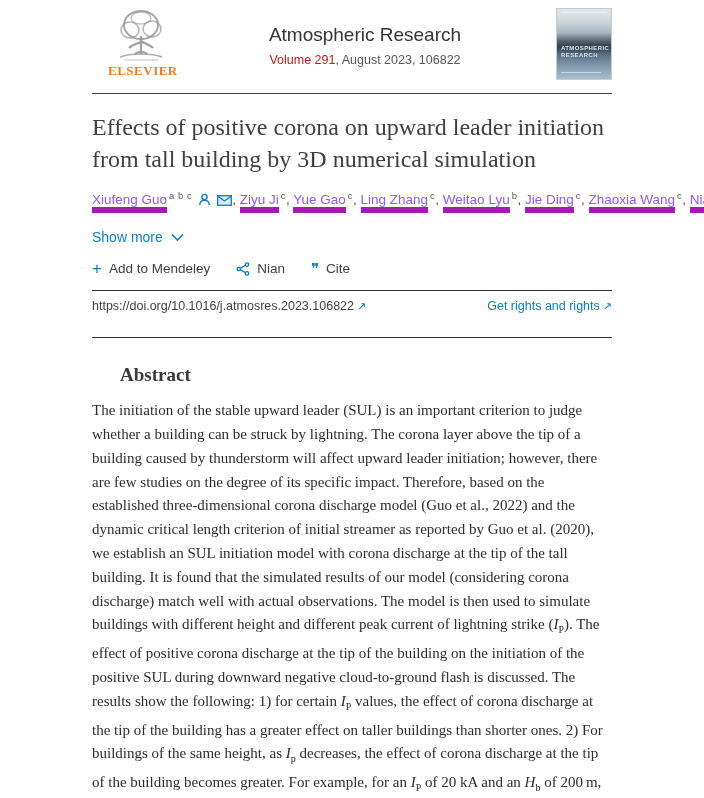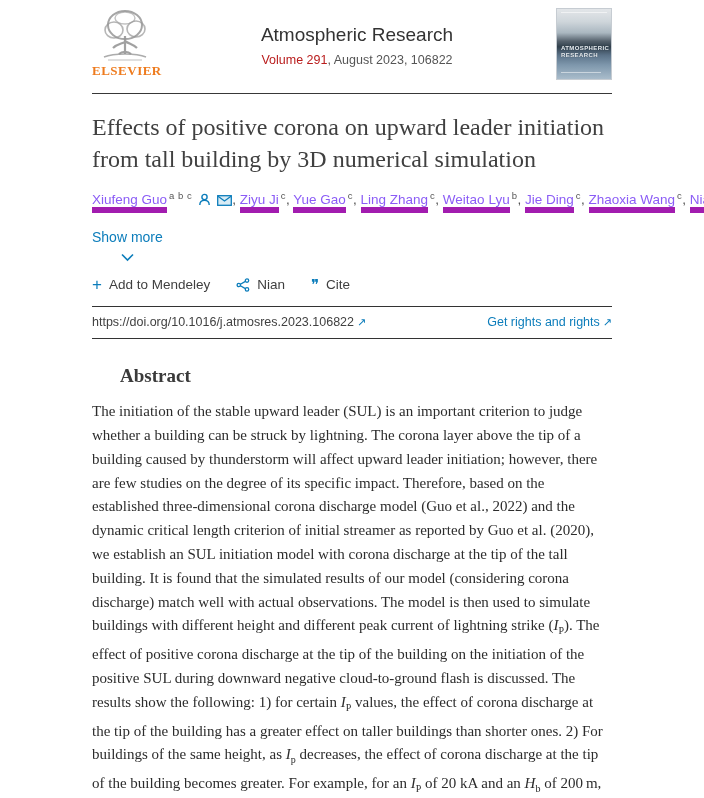--- a/index.html
+++ b/index.html
@@ -16,21 +16,21 @@
   .content { margin: 0 92px; width: 520px; }
 
   
   .header {
     display: flex;
     align-items: flex-start;
     padding-top: 8px;
     height: 94px;
     border-bottom: 1px solid #383838;
   }
-  .logo-block { width: 66px; text-align: center; }
+  .logo-block { width: 66px; text-align: center; margin-left: 16px; }
   .logo-tree { display: block; margin: 0 auto; }
   .logo-word {
     font-family: "Liberation Serif", "DejaVu Serif", serif;
     font-size: 13px; font-weight: 700; letter-spacing: 0.5px;
     color: #ee7b1e; margin-top: 1px;
   }
   .head-center { flex: 1; text-align: center; padding-top: 16px; }
   .journal-title { font-size: 19px; color: #333333; font-weight: 400; }
   .volume-line { font-size: 12.5px; margin-top: 7px; color: #555555; }
   .volume-line a { color: #b91c1c; text-decoration: none; cursor: pointer; }
@@ -71,38 +71,38 @@
     color: #8b5cf6; text-decoration: none;
     border-bottom: 6px solid #a21caf; cursor: pointer;
   }
   .author-sup {
     font-size: 9.5px; color: #555; vertical-align: 5px;
     margin-left: 2px; letter-spacing: 0.5px;
   }
   .icon-inline { display: inline-block; vertical-align: -2px; margin-left: 6px; }
   .show-more {
     margin-top: 15px; color: #0c7dbb; font-size: 14px;
-    display: inline-flex; align-items: center; gap: 8px; cursor: pointer; flex-direction: column;
+    display: inline-flex; align-items: center; gap: 8px; cursor: pointer;
   }
   .actions { margin-top: 15px; display: flex; align-items: center; gap: 26px; }
   .action-btn {
     display: inline-flex; align-items: center; gap: 7px;
     font-size: 13.5px; color: #3f3f3f; cursor: pointer;
     background: none; border: none; font-family: inherit;
   }
   .action-glyph { color: #0c7dbb; }
   .plus-glyph { font-size: 17px; line-height: 13px; font-weight: 400; }
   .cite-glyph { font-size: 15px; line-height: 10px; }
 
   
   .doi-band {
     margin-top: 14px;
     border-top: 1px solid #333333;
     border-bottom: 1px solid #333333;
-    padding: 8px 0 9px 0;
+    padding: 8px 0 24px 0;
     display: flex; justify-content: space-between; align-items: center;
     font-size: 12.5px;
   }
   .doi-link { color: #414141; text-decoration: none; cursor: pointer; }
   .ext-arrow { color: #0c7dbb; font-size: 11px; margin-left: 3px; }
   .rights-link { color: #0c7dbb; text-decoration: none; cursor: pointer; }
 
   
   .abstract-heading {
     font-family: "Liberation Serif", "DejaVu Serif", serif;

